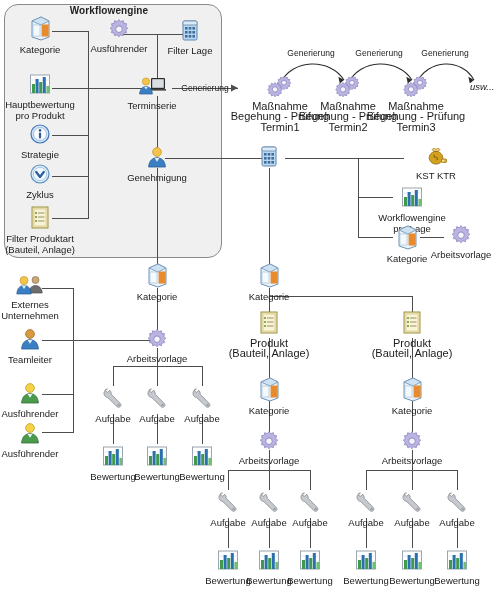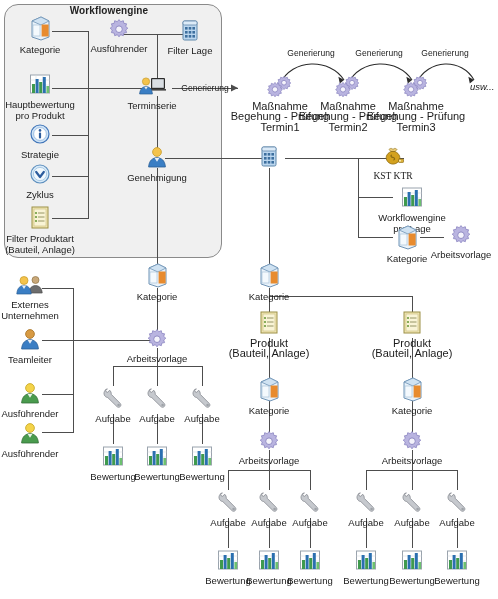--- a/index.html
+++ b/index.html
@@ -371,21 +371,21 @@
             <rect x="9.7" y="13" width="2.6" height="2.6"></rect>
             <rect x="13.4" y="13" width="2.6" height="2.6"></rect>
           <rect x="6" y="17" width="2.6" height="2.6"></rect>
             <rect x="9.7" y="17" width="2.6" height="2.6"></rect>
             <rect x="13.4" y="17" width="2.6" height="2.6"></rect>
         </g>
       </svg>
     </span>
   </div>
 
-  <div class="node" style="left:393px; top:145px;font-family:Liberation Serif, serif;">
+  <div class="node" style="left:436px; top:145px;">
     <span class="ico">
       <svg width="24" height="22" viewBox="0 0 24 22">
         <path d="M8,4.5 C8,4.5 10,2 12,4.5 C14,2 16,4.5 16,4.5 L14,6.5 L10,6.5 Z" fill="#e8c872" stroke="#9a7a20" stroke-width="0.7"></path>
         <path d="M10,6.5 C5,9 4,13 6.5,16.4 C9.5,20 14.5,20 17.5,16.4 C20,13 19,9 14,6.5 Z" fill="#d3a11e" stroke="#8e6c15" stroke-width="0.8"></path>
         <path d="M11,10 C9.5,10 9.5,12 11.8,12.4 C14.2,12.8 14.2,15 12.2,15" fill="none" stroke="#8a6a12" stroke-width="1.1"></path>
         <rect x="17.5" y="14" width="5" height="3.4" rx="0.6" fill="#e0b53c" stroke="#8e6c15" stroke-width="0.7"></rect>
         <circle cx="19" cy="15.7" r="0.9" fill="#fff3c8"></circle>
       </svg>
     </span>
     <span class="lbl">KST KTR</span>

